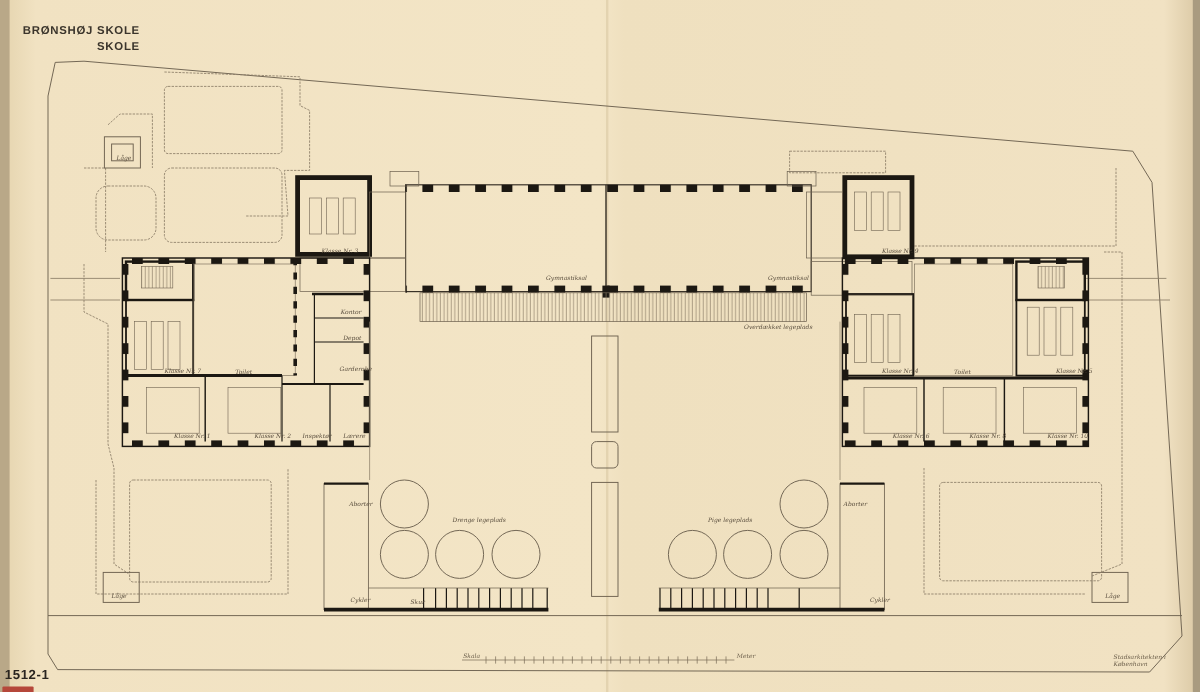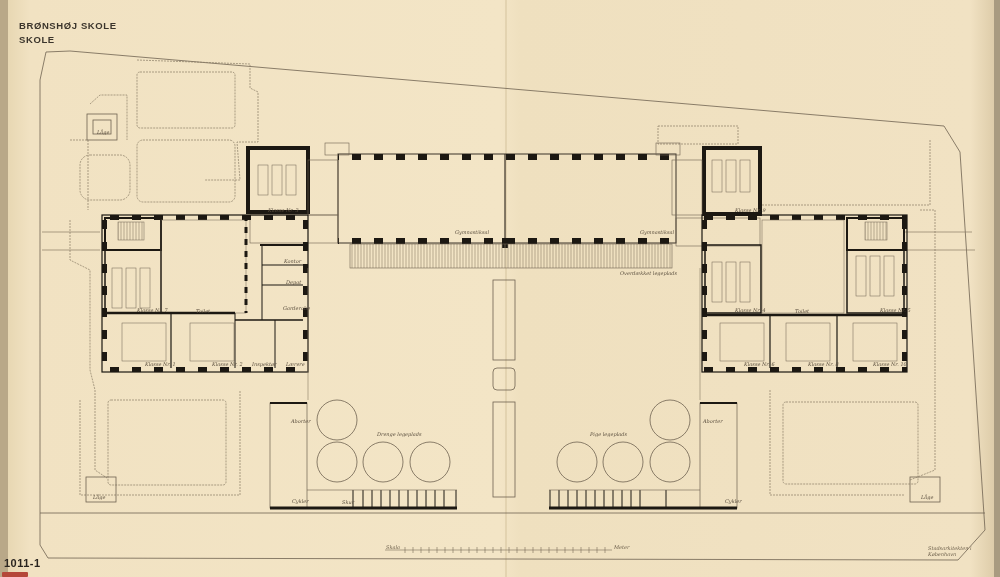--- a/index.html
+++ b/index.html
@@ -11,21 +11,21 @@
   }
   .sheet {
     position: absolute; left: 0; top: 0; width: 1000px; height: 577px;
     background: linear-gradient(90deg, #e4d3ad 0%, #f1e2c2 3%, #f3e5c6 50%, #efe0bf 52%, #f1e2c3 97%, #d9c7a3 100%);
   }
   .edge-left { position:absolute; left:0; top:0; width:8px; height:577px; background:#b9a888; }
   .edge-right { position:absolute; right:0; top:0; width:6px; height:577px; background:#a99b80; }
   .fold { position:absolute; left:505px; top:0; width:2px; height:577px; background:rgba(200,180,140,0.35); }
   .title {
     position:absolute; left:19px; top:19px; font-weight:bold; font-size:9.5px;
-    color:#3b352c; letter-spacing:0.6px; line-height:14px;
+    color:#3b352c; letter-spacing:0.6px; line-height:14px;text-align:right;
   }
   .title span { display:block; }
   .drawing-number {
     position:absolute; left:4px; top:557px; font-size:11px; font-weight:bold;
     color:#2a2520; letter-spacing:0.5px;
   }
   .red-tag {
     position:absolute; left:2px; top:572px; width:26px; height:5px; background:#b5473a; border-radius:1px;
   }
   svg.plan { position:absolute; left:0; top:0; }
@@ -339,14 +339,14 @@
 <div class="label" style="left:725px;top:498px;">Cykler</div>
 <div class="label" style="left:342px;top:499px;">Skur</div>
 <div class="label" style="left:97px;top:129px;">Låge</div>
 <div class="label" style="left:93px;top:494px;">Låge</div>
 <div class="label" style="left:921px;top:494px;">Låge</div>
 
 <div class="scale-label" style="left:386px;top:544px;">Skala</div>
 <div class="scale-label" style="left:614px;top:544px;">Meter</div>
 <div class="signature">Stadsarkitekten i København</div>
 
-<div class="drawing-number">1011-1</div>
+<div class="drawing-number">1512-1</div>
 <div class="red-tag"></div>
 
 </body></html>

